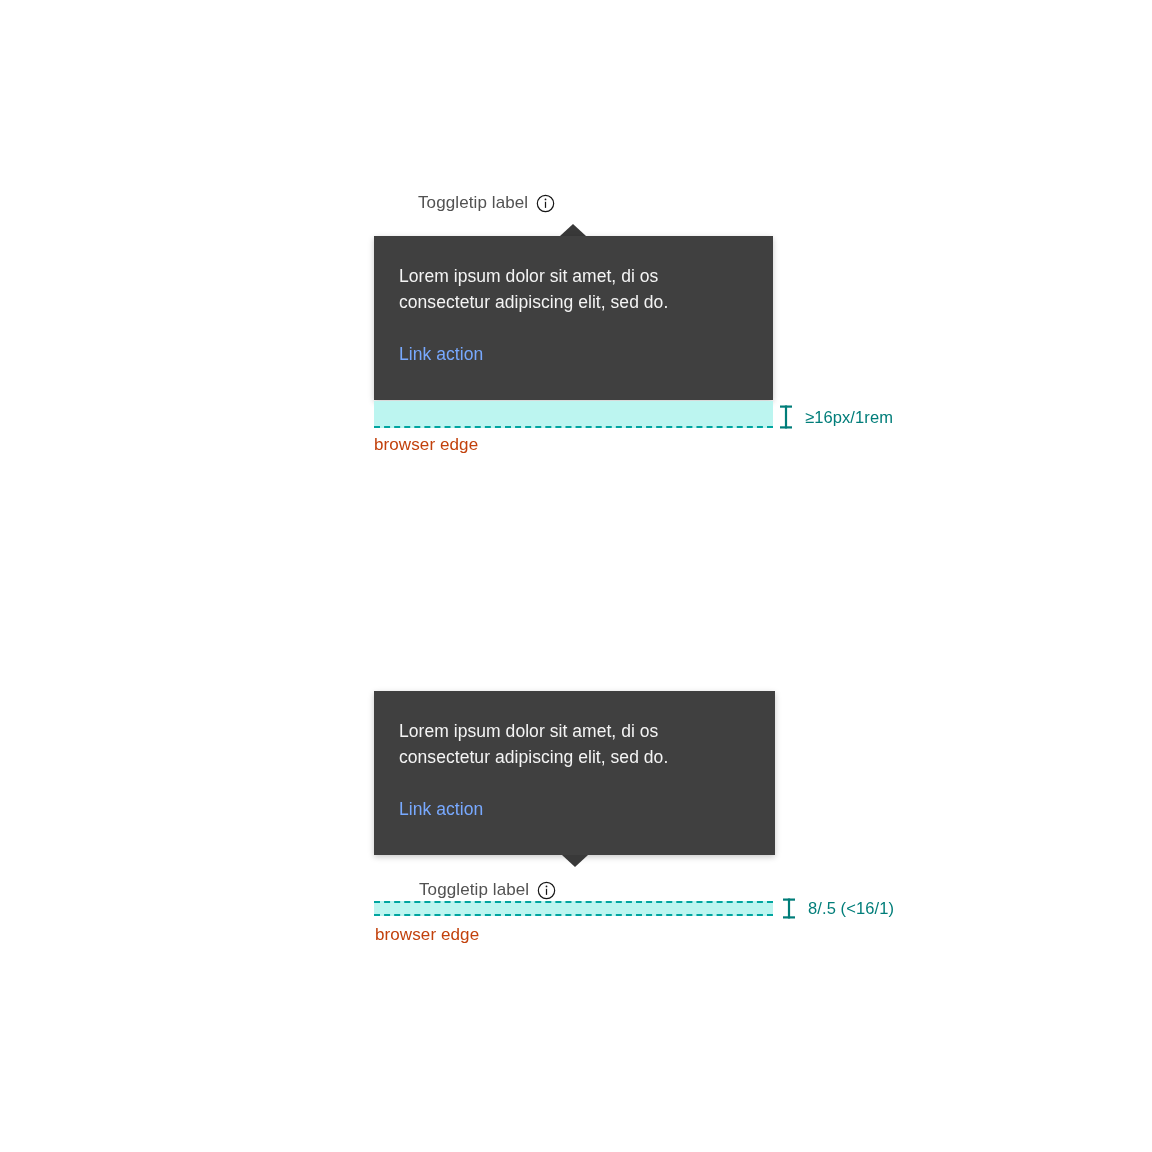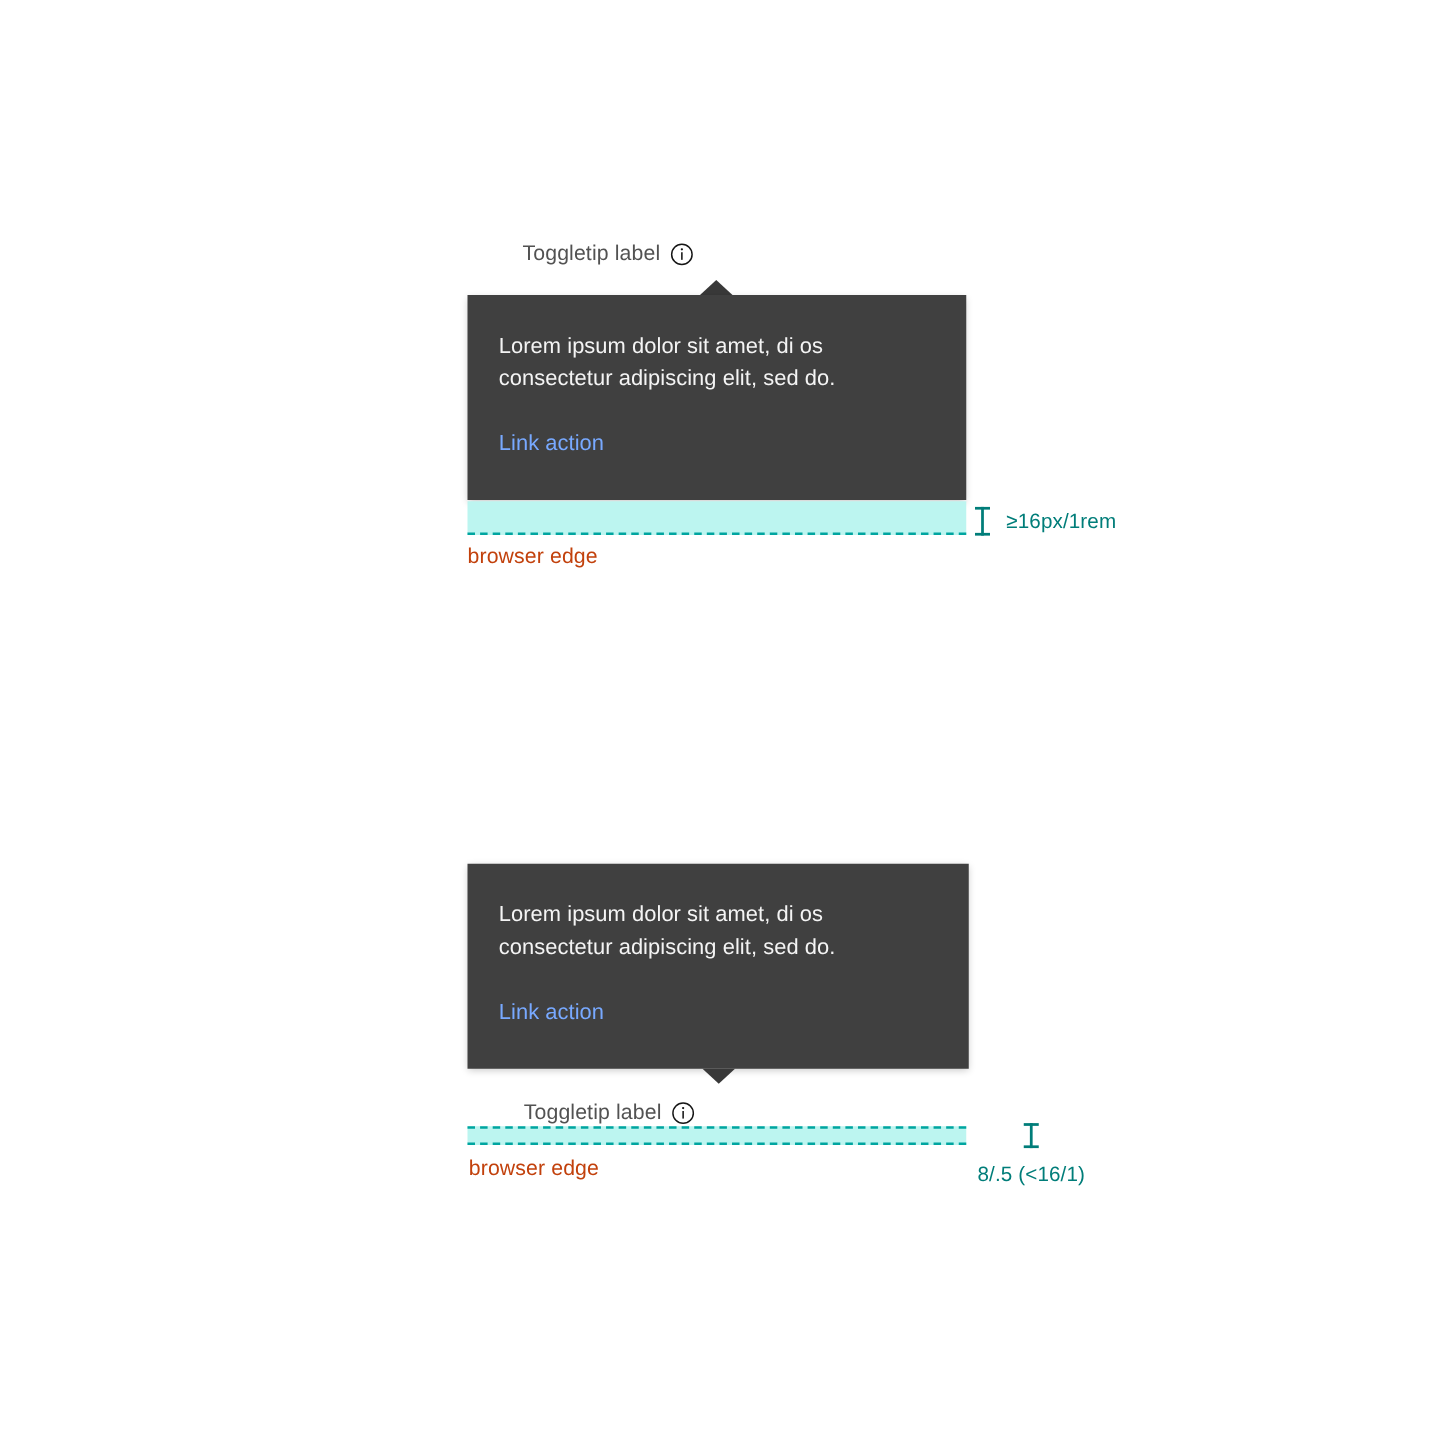--- a/index.html
+++ b/index.html
@@ -174,21 +174,21 @@
       <svg width="19" height="19" viewBox="0 0 20 20" aria-hidden="true">
         <circle cx="10" cy="10" r="8.6" fill="none" stroke="#161616" stroke-width="1.25"></circle>
         <circle cx="10" cy="5.7" r="0.95" fill="#161616"></circle>
         <rect x="9.35" y="8.2" width="1.3" height="6.4" fill="#161616"></rect>
       </svg>
     </span>
   </div>
 
   <div class="band band-dash-both" style="left:374px; top:901px; width:399px; height:15px;"></div>
 
-  <div class="measure" style="left:782px; top:898px;flex-direction:column;">
+  <div class="measure" style="left:782px; top:898px;">
     <svg class="measure-mark" width="14" height="21" viewBox="0 0 14 21">
       <rect x="1" y="0.5" width="12" height="2.2" fill="#007d79"></rect>
       <rect x="5.9" y="0.5" width="2.2" height="20" fill="#007d79"></rect>
       <rect x="1" y="18.3" width="12" height="2.2" fill="#007d79"></rect>
     </svg>
     <span class="measure-text">8/.5 (&lt;16/1)</span>
   </div>
 
   <div class="caption" style="left:375px; top:925px;">browser edge</div>
 

